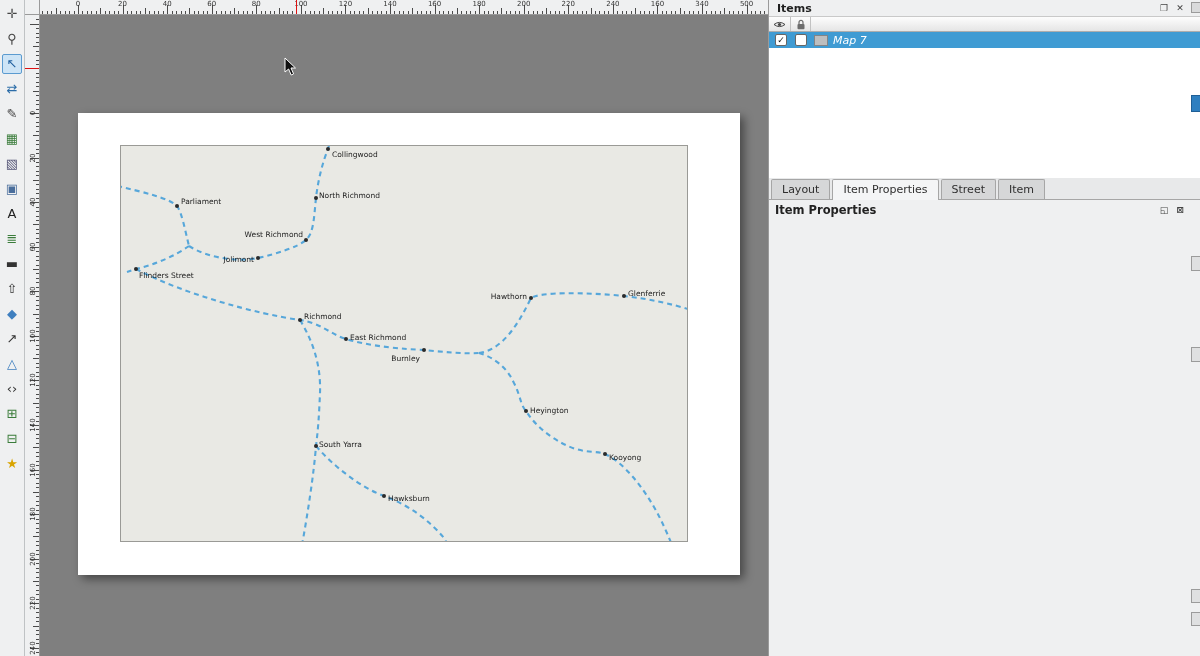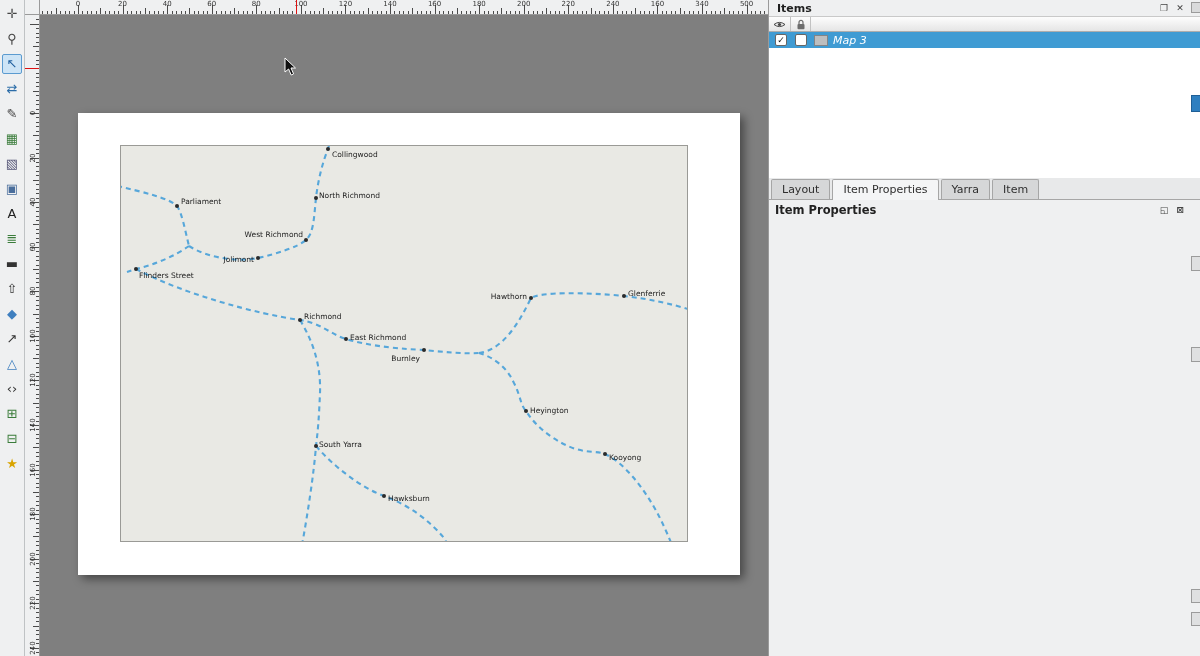--- a/index.html
+++ b/index.html
@@ -514,28 +514,28 @@
             <rect x="1.5" y="5" width="7" height="5.2" rx="1" fill="#6d6d6d"></rect>
             <path d="M3 5 V3.4 a2 2 0 0 1 4 0 V5" fill="none" stroke="#6d6d6d" stroke-width="1.2"></path>
           </svg>
       </span>
     </div>
     <div class="items-list">
         <div class="item-row selected">
           <span class="cbx c1">✓</span>
           <span class="cbx c2"></span>
           <span class="mini-map-icon"></span>
-          <span class="item-label">Map 3</span>
+          <span class="item-label">Map 7</span>
         </div>
       </div>
 
     <div class="tabbar">
         <div class="tab">Layout</div>
         <div class="tab active">Item Properties</div>
-        <div class="tab">Yarra</div>
+        <div class="tab">Street</div>
         <div class="tab">Item</div>
       </div>
 
     <div class="props-header">
       <span>Item Properties</span>
       <span class="panel-btns">
         <span class="pbtn">◱</span>
         <span class="pbtn">⊠</span>
       </span>
     </div>

